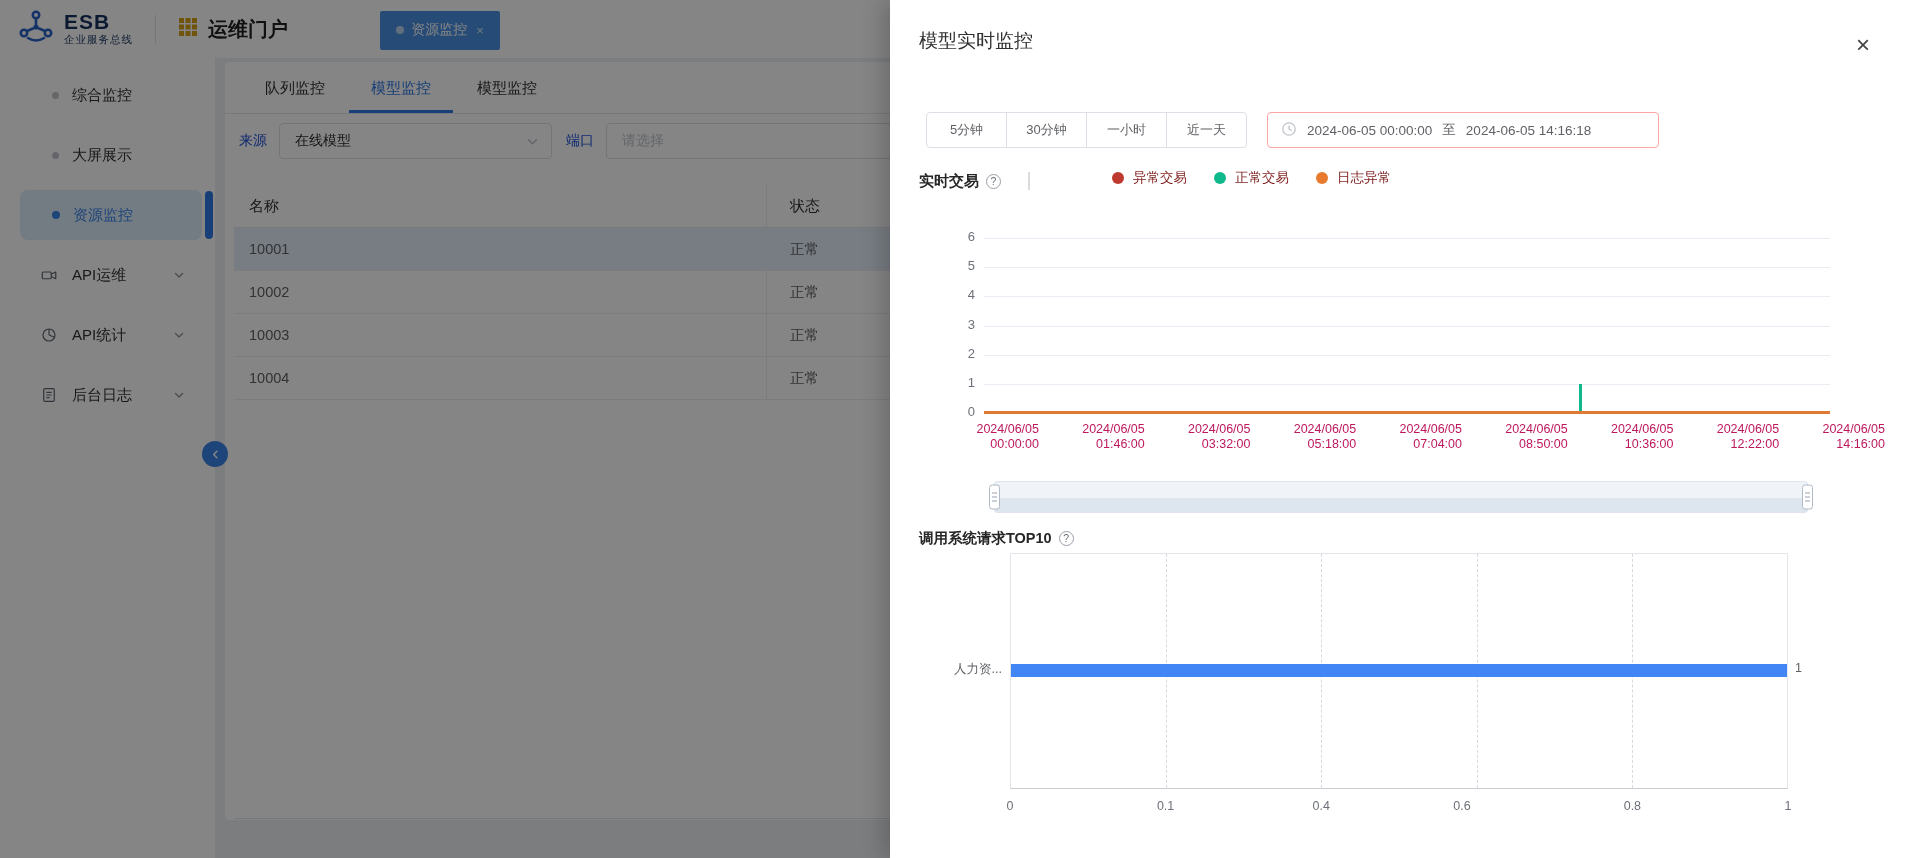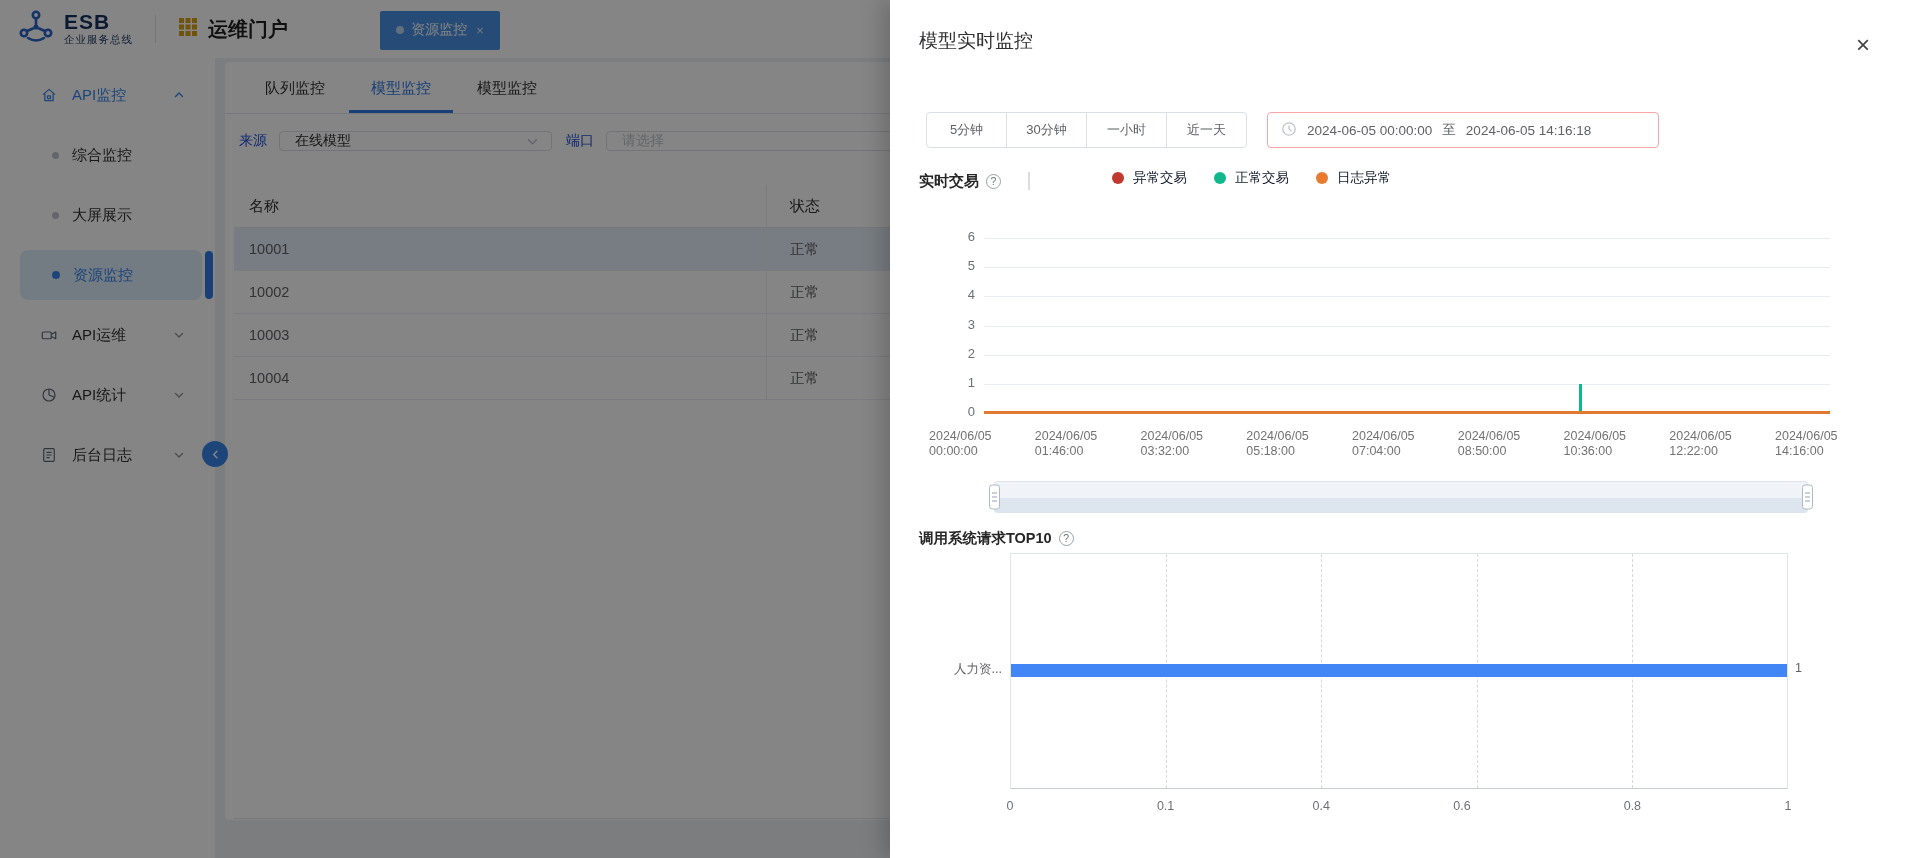--- a/index.html
+++ b/index.html
@@ -43,21 +43,21 @@
     cursor:pointer; z-index:3; }
 
   
   .card { position:absolute; left:225px; top:62px; width:1680px; height:758px; background:#fff; border-radius:4px; }
   .tabs { display:flex; height:52px; border-bottom:1px solid #e4e7ed; padding-left:18px; }
   .tab { padding:0 22px; margin-right:2px; line-height:51px; font-size:15px; color:#303133; cursor:pointer;
     border-bottom:3px solid transparent; }
   .tab.active { color:#2f7ae5; border-bottom-color:#2f7ae5; }
   .filters { display:flex; align-items:center; margin:9px 0 0 14px; height:36px; }
   .f-label { font-size:14px; color:#1d4ed8; margin-right:12px; }
-  .select { height:20px; border:1px solid #dcdfe6; border-radius:4px; background:#fff; display:flex;
+  .select { height:36px; border:1px solid #dcdfe6; border-radius:4px; background:#fff; display:flex;
     align-items:center; padding:0 12px 0 15px; font-size:14px; color:#303133; cursor:pointer; }
   .select .sel-chev { margin-left:auto; display:flex; }
   .select.src { width:273px; }
   .select.port { width:300px; margin-left:0; }
   .select .placeholder { color:#c0c4cc; }
   .f-gap { width:14px; }
   .table { margin:26px 0 0 9px; width:1660px; font-size:14.5px; }
   .trow { display:flex; height:43px; align-items:stretch; border-bottom:1px solid #ebeef5; }
   .trow.thead { color:#303133; font-size:15px; border-bottom:1px solid #e4e7ed; }
   .trow.selected { background:#e7f0fb; }
@@ -83,30 +83,30 @@
   .range-btn:last-child { border-radius:0 4px 4px 0; }
   .date-box { position:absolute; left:377px; top:112px; width:392px; height:36px; border:1px solid #fca5a5;
     border-radius:4px; display:flex; align-items:center; gap:10px; padding-left:13px; font-size:13.5px;
     color:#606266; cursor:pointer; }
   .chart-head { position:absolute; display:flex; align-items:center; }
   .chart-head .c-title { font-size:15px; font-weight:bold; color:#262626; }
   .help { width:15px; height:15px; border:1px solid #9aa0a8; border-radius:50%; color:#6b7178; font-size:10.5px;
     display:inline-flex; align-items:center; justify-content:center; margin-left:7px; cursor:pointer; }
   .head-divider { width:2px; height:18px; background:#dcdcdc; margin-left:27px; }
   .legend { position:absolute; left:193px; top:1px; display:flex; gap:27px; }
-  .lg-item { display:flex; align-items:center; gap:9px; font-size:13.5px; color:#0f172a; cursor:pointer; }
+  .lg-item { display:flex; align-items:center; gap:9px; font-size:13.5px; color:#7f1d1d; cursor:pointer; }
   .lg-dot { width:12px; height:12px; border-radius:50%; }
 
   .line-chart { position:absolute; left:0; top:224px; width:1018px; height:250px; }
   .y-tick { position:absolute; left:0; width:85px; text-align:right; font-size:13px; color:#6e7079; height:16px; }
   .gridline { position:absolute; left:94px; width:846px; height:1px; background:#e9edf3; }
   .series-log { position:absolute; left:94px; top:187px; width:846px; height:3px; background:#e07a33; }
   .series-spike { position:absolute; left:689px; top:160px; width:3px; height:27px; background:#10b98c; }
-  .x-tick { position:absolute; top:205px; width:110px; text-align:left; font-size:12.5px; line-height:15px;
-    color:#737373; }
+  .x-tick { position:absolute; top:198px; width:110px; text-align:right; font-size:12.5px; line-height:15px;
+    color:#be185d; }
 
   .datazoom { position:absolute; left:104px; top:481px; width:814px; height:32px; border:1px solid #dfe4ec;
     border-radius:3px; background:linear-gradient(to bottom,#f0f4f9 0 52%, #dde5ef 52% 100%); cursor:pointer; }
   .dz-handle { position:absolute; top:50%; transform:translateY(-50%); width:11px; height:25px; background:#fff;
     border:1px solid #b0b9c6; border-radius:3px; display:flex; align-items:center; justify-content:center;
     cursor:ew-resize; }
   .dz-handle.left { left:-6px; } .dz-handle.right { right:-6px; }
   .dz-grip { width:5px; height:9px; border-top:1px solid #98a2b3; border-bottom:1px solid #98a2b3;
     background:linear-gradient(#98a2b3,#98a2b3) center/100% 1px no-repeat; }
 
@@ -164,35 +164,20 @@
       </div>
       <div class="header-tab">
         <span class="dot"></span>
         <span class="lbl">资源监控</span>
         <span class="cls">×</span>
       </div>
     </header>
 
     <aside class="sidebar">
       <div id="sidebar-menu">
-          <div class="sec-row active-sec">
-            <span class="s-icon">
-              <svg width="18" height="18" viewBox="0 0 24 24" fill="none" stroke="currentColor" stroke-width="1.7" stroke-linejoin="round">
-                <path d="M4 11.5 L12 4.5 L20 11.5"></path>
-                <path d="M6.5 10 V19.5 H17.5 V10"></path>
-                <rect x="10" y="13.2" width="4" height="3.6" rx="0.5"></rect>
-              </svg>
-            </span>
-            <span>API监控</span>
-            <span class="chev">
-              <svg width="12" height="12" viewBox="0 0 12 12">
-                <polyline points="2.5,7.5 6,4 9.5,7.5" fill="none" stroke="#3a85e8" stroke-width="1.4" stroke-linecap="round" stroke-linejoin="round"></polyline>
-              </svg>
-            </span>
-          </div>
           <div class="sub-row">
             <div class="sub-pill">
               <span class="b-dot"></span>
               <span>综合监控</span>
             </div>
           </div>
           <div class="sub-row">
             <div class="sub-pill">
               <span class="b-dot"></span>
               <span>大屏展示</span>

